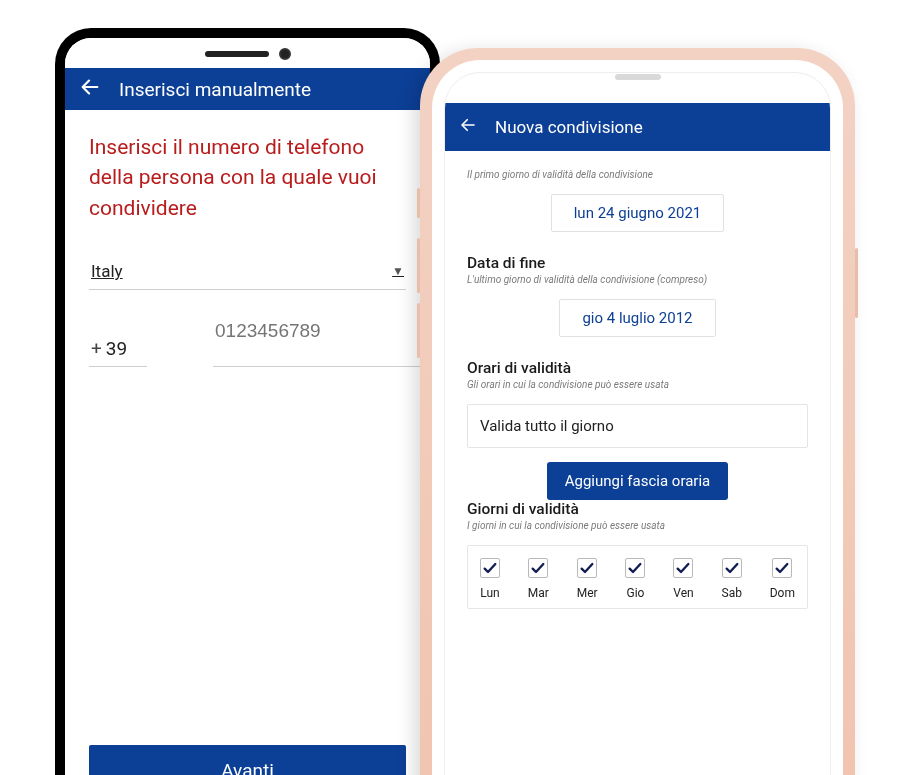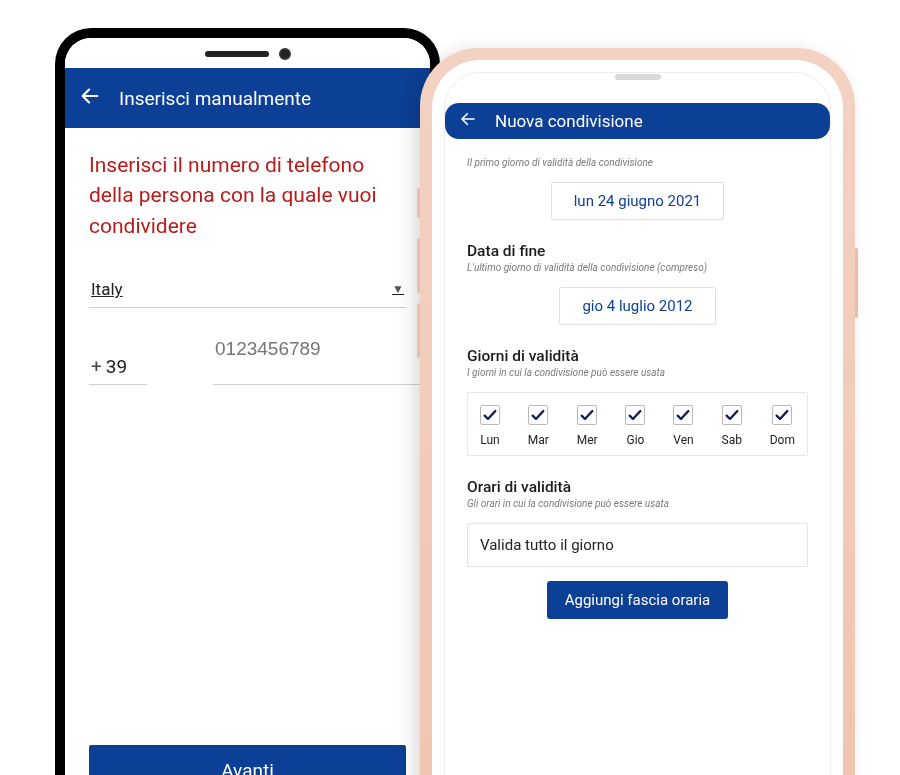--- a/index.html
+++ b/index.html
@@ -80,28 +80,28 @@
     position: absolute; top: 26px; left: 50%; transform: translateX(-50%);
     width: 46px; height: 6px; border-radius: 3px; background: #d9d9d9;
   }
   .phone-right .statusbar { height: 30px; }
 
   
   .appbar {
     background: #0c3f96;
     color: #fff;
     display: flex; align-items: center;
-    height: 60px;
+    height: 42px;
     padding: 0 14px;
     gap: 18px;
     flex: 0 0 auto;
   }
   .appbar .back svg { width: 22px; height: 22px; }
   .appbar .title { font-size: 19px; font-weight: 400; }
-  .phone-right .appbar { height: 36px; border-radius: 14px; }
+  .phone-right .appbar { height: 48px; }
   .phone-right .appbar .title { font-size: 17px; }
   .phone-right .appbar .back svg { width: 18px; height: 18px; }
 
   .content { flex: 1; overflow: hidden; padding: 22px 24px; display:flex; flex-direction:column; }
 
   
   .instr { font-size: 21px; line-height: 1.45; color: #b91c1c; margin-bottom: 28px; }
   .country-sel {
     display: flex; justify-content: space-between; align-items: center;
     font-size: 17px; color: #222; padding: 10px 2px 8px;
@@ -247,89 +247,89 @@
         </div>
 
         <div class="sect">
           <h4>Data di fine</h4>
           <div class="hint">L'ultimo giorno di validità della condivisione (compreso)</div>
           <div class="date-chip">
             <span>gio 4 luglio 2012</span>
           </div>
         </div>
 
-        <div class="sect">
-          <h4>Giorni di validità</h4>
-          <div class="hint">I giorni in cui la condivisione può essere usata</div>
-          <div class="days-row" id="days-row">
-              <div class="day">
-                <div class="chk">
-                  <svg viewBox="0 0 24 24" fill="none" stroke="#101d52" stroke-width="3.5" stroke-linecap="round" stroke-linejoin="round">
-                    <polyline points="4 13 9 18 20 6"></polyline>
-                  </svg>
-                </div>
-                <div class="lbl">Lun</div>
-              </div>
-              <div class="day">
-                <div class="chk">
-                  <svg viewBox="0 0 24 24" fill="none" stroke="#101d52" stroke-width="3.5" stroke-linecap="round" stroke-linejoin="round">
-                    <polyline points="4 13 9 18 20 6"></polyline>
-                  </svg>
-                </div>
-                <div class="lbl">Mar</div>
-              </div>
-              <div class="day">
-                <div class="chk">
-                  <svg viewBox="0 0 24 24" fill="none" stroke="#101d52" stroke-width="3.5" stroke-linecap="round" stroke-linejoin="round">
-                    <polyline points="4 13 9 18 20 6"></polyline>
-                  </svg>
-                </div>
-                <div class="lbl">Mer</div>
-              </div>
-              <div class="day">
-                <div class="chk">
-                  <svg viewBox="0 0 24 24" fill="none" stroke="#101d52" stroke-width="3.5" stroke-linecap="round" stroke-linejoin="round">
-                    <polyline points="4 13 9 18 20 6"></polyline>
-                  </svg>
-                </div>
-                <div class="lbl">Gio</div>
-              </div>
-              <div class="day">
-                <div class="chk">
-                  <svg viewBox="0 0 24 24" fill="none" stroke="#101d52" stroke-width="3.5" stroke-linecap="round" stroke-linejoin="round">
-                    <polyline points="4 13 9 18 20 6"></polyline>
-                  </svg>
-                </div>
-                <div class="lbl">Ven</div>
-              </div>
-              <div class="day">
-                <div class="chk">
-                  <svg viewBox="0 0 24 24" fill="none" stroke="#101d52" stroke-width="3.5" stroke-linecap="round" stroke-linejoin="round">
-                    <polyline points="4 13 9 18 20 6"></polyline>
-                  </svg>
-                </div>
-                <div class="lbl">Sab</div>
-              </div>
-              <div class="day">
-                <div class="chk">
-                  <svg viewBox="0 0 24 24" fill="none" stroke="#101d52" stroke-width="3.5" stroke-linecap="round" stroke-linejoin="round">
-                    <polyline points="4 13 9 18 20 6"></polyline>
-                  </svg>
-                </div>
-                <div class="lbl">Dom</div>
-              </div>
-            </div>
-        </div>
-
         <div class="sect" style="margin-bottom:0">
           <h4>Orari di validità</h4>
           <div class="hint">Gli orari in cui la condivisione può essere usata</div>
           <div class="valid-box">
             <span>Valida tutto il giorno</span>
           </div>
           <div class="add-slot">
             <span>Aggiungi fascia oraria</span>
           </div>
         </div>
+
+        <div class="sect">
+          <h4>Giorni di validità</h4>
+          <div class="hint">I giorni in cui la condivisione può essere usata</div>
+          <div class="days-row" id="days-row">
+              <div class="day">
+                <div class="chk">
+                  <svg viewBox="0 0 24 24" fill="none" stroke="#101d52" stroke-width="3.5" stroke-linecap="round" stroke-linejoin="round">
+                    <polyline points="4 13 9 18 20 6"></polyline>
+                  </svg>
+                </div>
+                <div class="lbl">Lun</div>
+              </div>
+              <div class="day">
+                <div class="chk">
+                  <svg viewBox="0 0 24 24" fill="none" stroke="#101d52" stroke-width="3.5" stroke-linecap="round" stroke-linejoin="round">
+                    <polyline points="4 13 9 18 20 6"></polyline>
+                  </svg>
+                </div>
+                <div class="lbl">Mar</div>
+              </div>
+              <div class="day">
+                <div class="chk">
+                  <svg viewBox="0 0 24 24" fill="none" stroke="#101d52" stroke-width="3.5" stroke-linecap="round" stroke-linejoin="round">
+                    <polyline points="4 13 9 18 20 6"></polyline>
+                  </svg>
+                </div>
+                <div class="lbl">Mer</div>
+              </div>
+              <div class="day">
+                <div class="chk">
+                  <svg viewBox="0 0 24 24" fill="none" stroke="#101d52" stroke-width="3.5" stroke-linecap="round" stroke-linejoin="round">
+                    <polyline points="4 13 9 18 20 6"></polyline>
+                  </svg>
+                </div>
+                <div class="lbl">Gio</div>
+              </div>
+              <div class="day">
+                <div class="chk">
+                  <svg viewBox="0 0 24 24" fill="none" stroke="#101d52" stroke-width="3.5" stroke-linecap="round" stroke-linejoin="round">
+                    <polyline points="4 13 9 18 20 6"></polyline>
+                  </svg>
+                </div>
+                <div class="lbl">Ven</div>
+              </div>
+              <div class="day">
+                <div class="chk">
+                  <svg viewBox="0 0 24 24" fill="none" stroke="#101d52" stroke-width="3.5" stroke-linecap="round" stroke-linejoin="round">
+                    <polyline points="4 13 9 18 20 6"></polyline>
+                  </svg>
+                </div>
+                <div class="lbl">Sab</div>
+              </div>
+              <div class="day">
+                <div class="chk">
+                  <svg viewBox="0 0 24 24" fill="none" stroke="#101d52" stroke-width="3.5" stroke-linecap="round" stroke-linejoin="round">
+                    <polyline points="4 13 9 18 20 6"></polyline>
+                  </svg>
+                </div>
+                <div class="lbl">Dom</div>
+              </div>
+            </div>
+        </div>
       </div>
     </div>
   </div>
 </div>
 
 </body></html>

